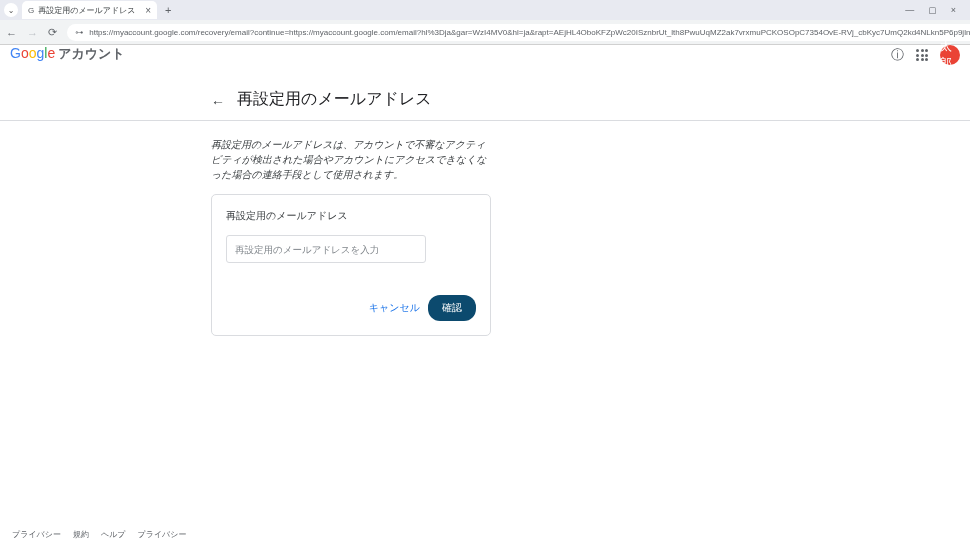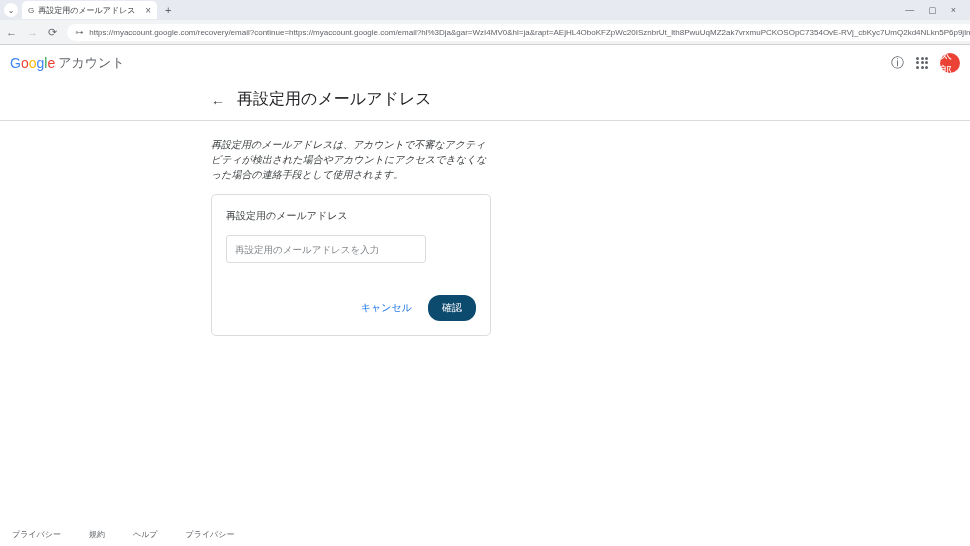--- a/index.html
+++ b/index.html
@@ -111,39 +111,40 @@
     .address-bar .url {
       font-size: 8px;
       color: #5f6368;
       flex: 1;
       white-space: nowrap;
       overflow: hidden;
     }
     
     .page-header {
       display: flex;
-      align-items: center;
+      align-items: flex-start;
       height: 36px;
       padding: 0 10px;
       border-bottom: 1px solid transparent;
     }
     .google-logo {
       font-size: 14px;
       font-weight: 500;
     }
     .google-logo .g1 { color: #4285f4; }
     .google-logo .g2 { color: #ea4335; }
     .google-logo .g3 { color: #fbbc05; }
     .google-logo .g4 { color: #4285f4; }
     .google-logo .g5 { color: #34a853; }
     .google-logo .g6 { color: #ea4335; }
     .account-label {
       font-size: 13px;
       color: #5f6368;
       margin-left: 3px;
+      font-weight: bold;
     }
     .header-right {
       margin-left: auto;
       display: flex;
       align-items: center;
       gap: 12px;
     }
     .help-icon, .apps-icon {
       font-size: 13px;
       color: #5f6368;
@@ -237,21 +238,21 @@
       font-size: 9.5px;
       color: #202124;
       outline: none;
     }
     .text-input::placeholder {
       color: #80868b;
     }
     .card-actions {
       display: flex;
       justify-content: flex-end;
-      gap: 16px;
+      gap: 8px;
       margin-top: 32px;
     }
     .btn-cancel {
       font-size: 10px;
       color: #1a73e8;
       background: none;
       border: none;
       cursor: pointer;
     }
     .btn-confirm {
@@ -260,21 +261,21 @@
       background: #0c4a6e;
       border: none;
       border-radius: 12px;
       padding: 6px 14px;
       cursor: pointer;
     }
     
     .footer {
       margin-top: auto;
       display: flex;
-      gap: 28px;
+      gap: 12px;
       padding: 6px 12px;
       font-size: 8px;
       color: #5f6368;
     }
   </style>
 </head>
 <body>
 
 <div class="browser-chrome">
   <div class="tab-bar">

